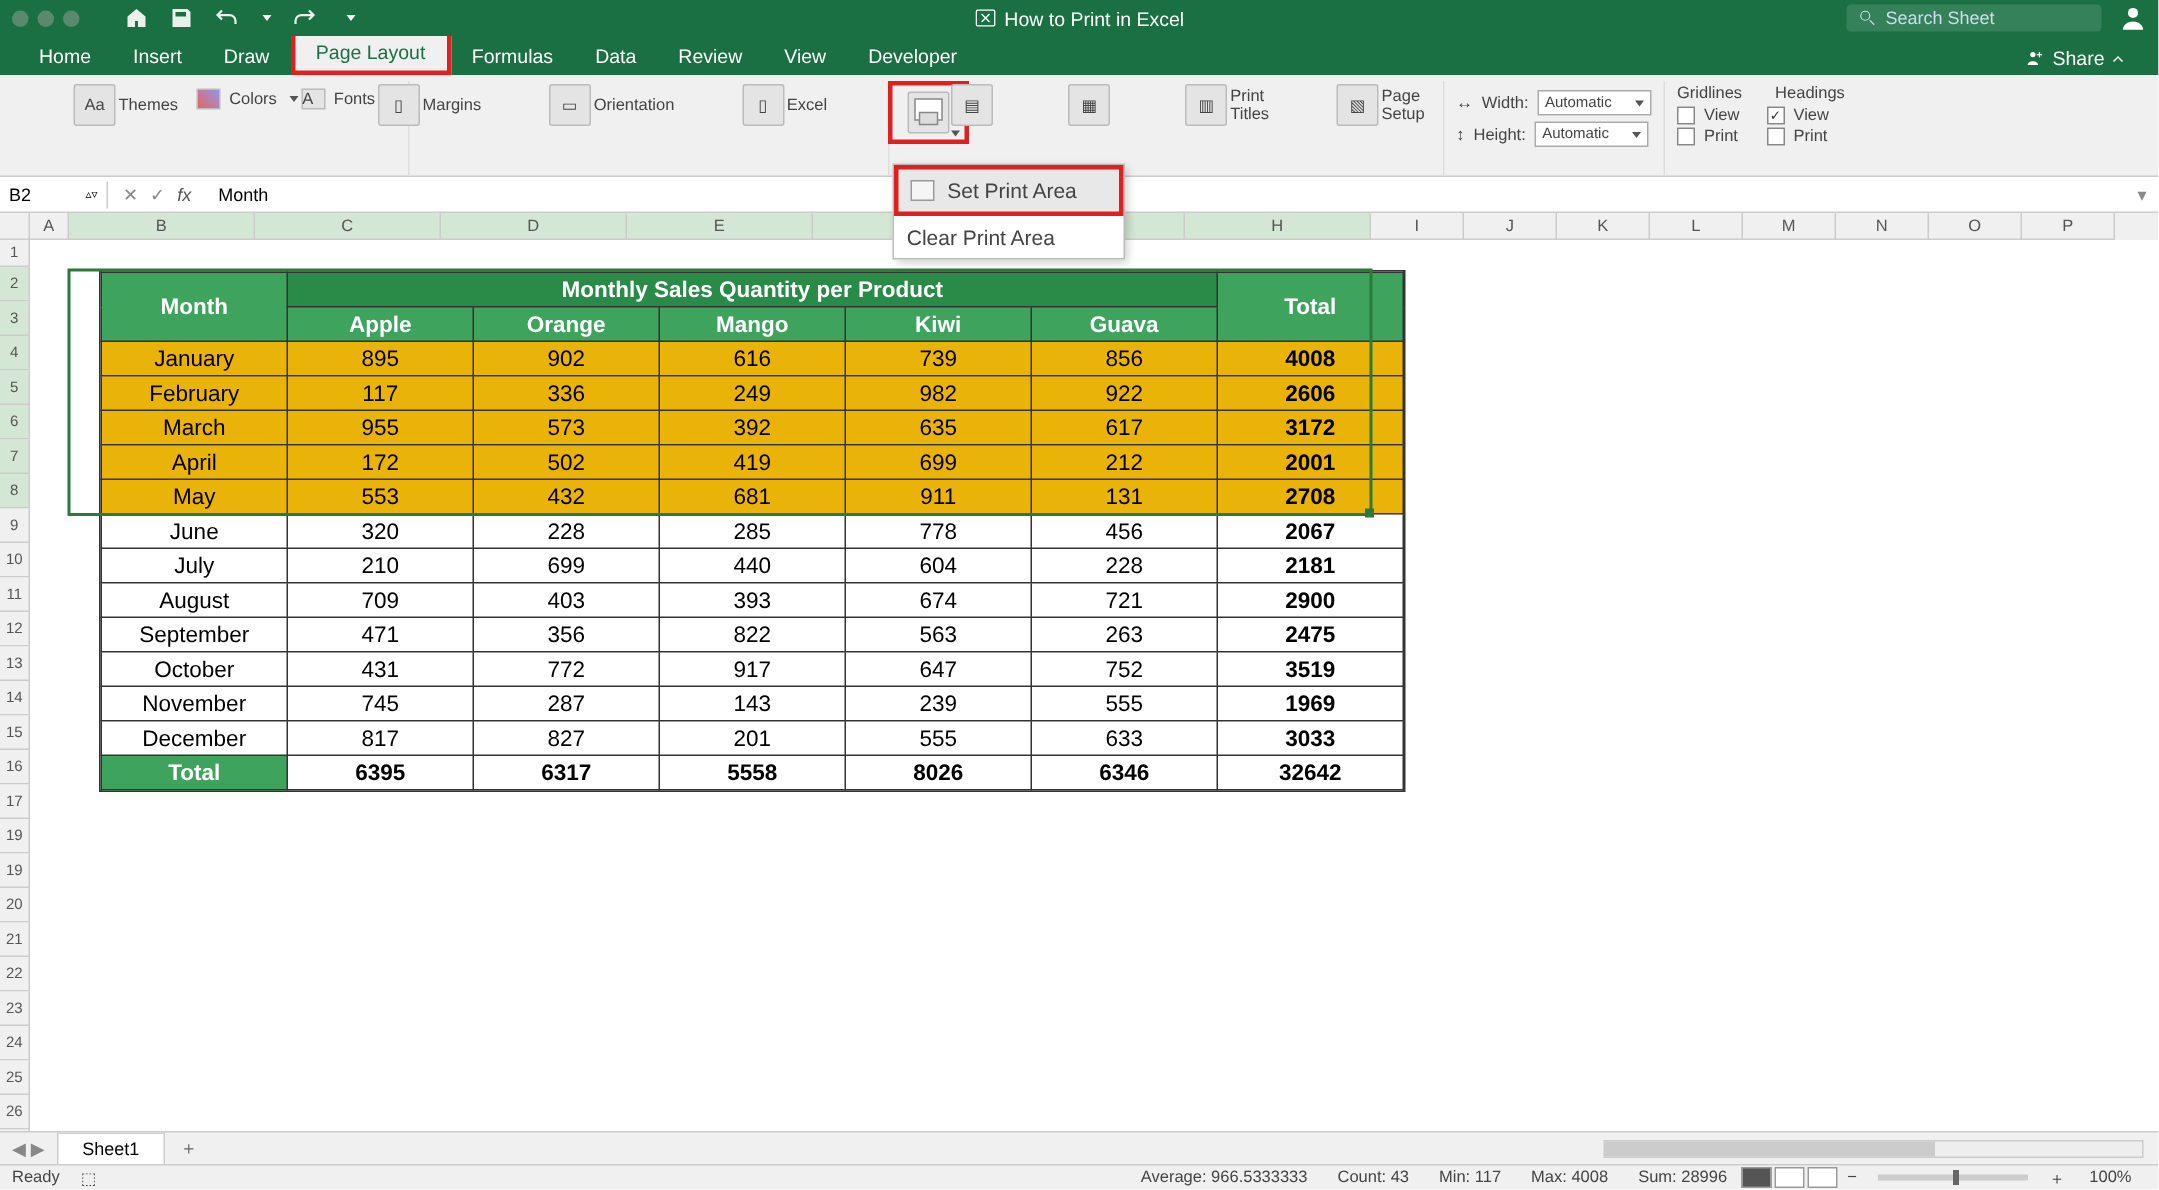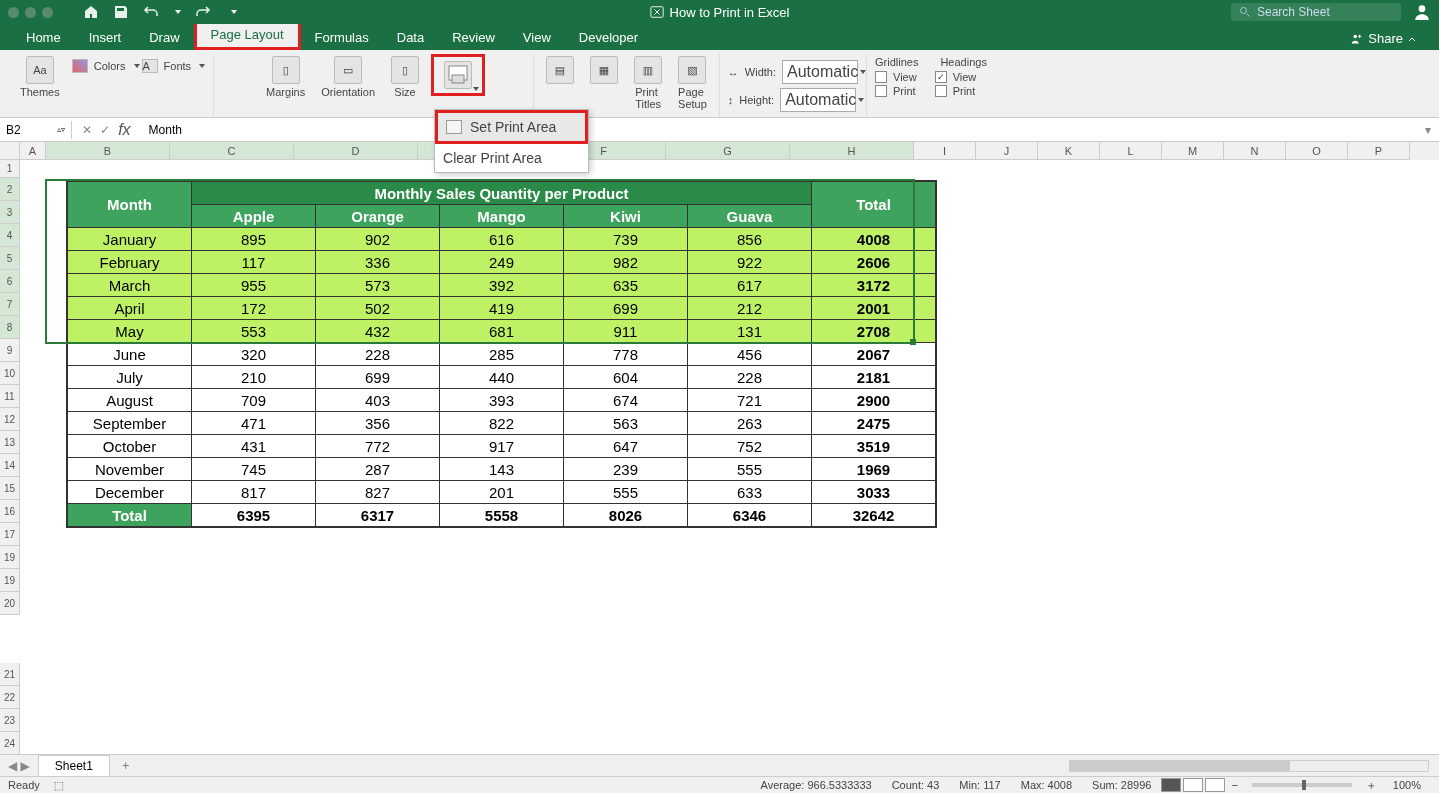--- a/index.html
+++ b/index.html
@@ -19,46 +19,46 @@
 .tabs { height:26px; background:#1a7043; display:flex; align-items:flex-end; padding:0 12px; }
 .tab { padding:5px 14px; color:#fff; font-size:13px; cursor:pointer; }
 .tab.active { background:#f0f0f0; color:#1a7043; font-weight:500; }
 .share { margin-left:auto; color:#fff; display:flex; align-items:center; gap:4px; padding:4px 10px; }
 
 
 .ribbon { height:68px; background:#f0f0f0; border-bottom:1px solid #ccc; display:flex; padding:4px 8px 0; position:relative; }
 .rgroup { display:flex; flex-direction:column; align-items:center; padding:0 8px; border-right:1px solid #ddd; justify-content:flex-start; position:relative; }
 .rgroup:last-child { border-right:none; }
 .rg-icons { display:flex; gap:8px; align-items:flex-start; }
-.rg-btn { display:flex; flex-direction:column; align-items:center; gap:2px; font-size:11px; color:#444; padding:2px 4px; cursor:pointer; }
+.rg-btn { display:flex; flex-direction:row; align-items:center; gap:2px; font-size:11px; color:#444; padding:2px 4px; cursor:pointer;margin-left:29px; }
 .rg-btn .ico { width:28px; height:28px; background:#e4e4e4; border:1px solid #bbb; border-radius:2px; display:flex; align-items:center; justify-content:center; }
 .rg-small-row { display:flex; flex-direction:row; gap:2px; padding-top:4px; }
 .rg-small { font-size:11px; color:#444; display:flex; align-items:center; gap:6px; padding:1px 0; cursor:pointer; }
 .rg-small .sico { width:16px; height:14px; background:#e4e4e4; border:1px solid #bbb; }
 .arrow-down { width:0; height:0; border-left:3px solid transparent; border-right:3px solid transparent; border-top:4px solid #555; display:inline-block; vertical-align:middle; margin-left:2px; }
 .big-ico { width:32px; height:32px; }
-.selbox { background:#fff; border:1px solid #aaa; font-size:16px; padding:2px 4px; width:76px; display:flex; justify-content:space-between; align-items:center; cursor:pointer; }
+.selbox { background:#fff; border:1px solid #aaa; font-size:10px; padding:2px 4px; width:76px; display:flex; justify-content:space-between; align-items:center; cursor:pointer; }
 .scale-row { display:flex; align-items:center; gap:6px; font-size:11px; color:#444; margin-bottom:4px; }
 .cb { width:12px; height:12px; border:1px solid #888; background:#fff; display:inline-flex; align-items:center; justify-content:center; font-size:9px; color:#333; }
 .col-hdr { display:flex; gap:22px; font-size:11px; color:#444; padding-bottom:2px; }
 
 
 .redbox { border:3px solid #e02020; }
 
 
 .pa-drop { position:absolute; top:52px; left:0; width:155px; background:#fff; border:1px solid #bbb; box-shadow:2px 2px 6px rgba(0,0,0,.2); z-index:5; }
 .pa-item { padding:6px 8px; font-size:14px; display:flex; align-items:center; gap:8px; cursor:pointer; }
 .pa-item.sel { background:#e8e8e8; }
 .pa-item .pico { width:16px; height:14px; border:1px solid #999; background:#f5f5f5; }
 
 
 .fbar { height:24px; background:#fff; border-bottom:1px solid #ccc; display:flex; align-items:center; font-size:12px; }
 .namebox { width:72px; padding:2px 6px; border-right:1px solid #ccc; background:#fff; display:flex; align-items:center; justify-content:space-between; }
 .fbar-icons { display:flex; gap:8px; padding:0 10px; color:#888; align-items:center; }
-.fx { font-style:italic; font-size:16px; color:#555; }
+.fx { font-style:italic; font-size:12px; color:#555; }
 .finput { flex:1; padding:2px 8px; }
 .fexpand { padding:0 8px; color:#888; width:22px; text-align:center; }
 
 
 .grid-area { position:absolute; top:142px; left:0; right:0; bottom:30px; overflow:hidden; }
 .col-headers { display:flex; height:18px; background:#f0f0f0; }
 .corner { width:20px; border-right:1px solid #ccc; border-bottom:1px solid #ccc; background:#f0f0f0; }
 .ch { border-right:1px solid #ccc; border-bottom:1px solid #ccc; text-align:center; font-size:11px; color:#555; line-height:18px; cursor:pointer; }
 .ch.sel-col { background:#d4e6d4; }
 .row-hdr { width:20px; border-right:1px solid #ccc; border-bottom:1px solid #ccc; text-align:center; font-size:10px; color:#555; background:#f0f0f0; cursor:pointer; }
@@ -67,21 +67,21 @@
 
 
 .data-table { position:absolute; top:20px; left:46px; border:1px solid #333; background:#fff; }
 .data-table table { border-collapse:collapse; }
 .data-table td, .data-table th { border:1px solid #333; font-size:15px; text-align:center; height:23px; padding:0 4px; }
 .dt-month { width:124px; }
 .dt-prod { width:124px; }
 .dt-total { width:124px; }
 .hdr-green { background:#3da35d; color:#fff; font-weight:bold; }
 .hdr-green2 { background:#2a8a47; color:#fff; font-weight:bold; }
-.row-sel { background:#bef264; }
+.row-sel { background:#eab308; }
 .row-norm { background:#fff; }
 .tot-row td:first-child { background:#3da35d; color:#fff; font-weight:bold; }
 .tot-row td { font-weight:bold; }
 .bold { font-weight:bold; }
 
 
 .sel-border { position:absolute; border:2px solid #2a7a3a; pointer-events:none; }
 .sel-handle { position:absolute; width:6px; height:6px; background:#2a7a3a; right:-3px; bottom:-3px; }
 
 
@@ -199,21 +199,21 @@
       <div class="rg-btn">
           <div class="ico">▯</div>
           <span>Margins</span>
         </div>
       <div class="rg-btn">
           <div class="ico">▭</div>
           <span>Orientation</span>
         </div>
       <div class="rg-btn">
           <div class="ico">▯</div>
-          <span>Size</span>
+          <span>Excel</span>
         </div>
       <div class="rg-btn redbox" style="position:relative;padding:4px 10px">
         <div class="ico big-ico">
           <svg width="26" height="24" viewBox="0 0 26 24">
               <rect x="4" y="3" width="18" height="14" fill="#fff" stroke="#888"></rect>
               <rect x="7" y="12" width="12" height="8" fill="#ddd" stroke="#888"></rect>
             </svg>
         </div>
         <span class="arrow-down" style="position:absolute;right:3px;top:30px"></span>
         <div class="pa-drop">
@@ -356,21 +356,21 @@
         <div class="row-hdr" style="height: 23px; line-height: 23px;">11</div>
         <div class="row-hdr" style="height: 23px; line-height: 23px;">12</div>
         <div class="row-hdr" style="height: 23px; line-height: 23px;">13</div>
         <div class="row-hdr" style="height: 23px; line-height: 23px;">14</div>
         <div class="row-hdr" style="height: 23px; line-height: 23px;">15</div>
         <div class="row-hdr" style="height: 23px; line-height: 23px;">16</div>
         <div class="row-hdr" style="height: 23px; line-height: 23px;">17</div>
         <div class="row-hdr" style="height: 23px; line-height: 23px;">19</div>
         <div class="row-hdr" style="height: 23px; line-height: 23px;">19</div>
         <div class="row-hdr" style="height: 23px; line-height: 23px;">20</div>
-        <div class="row-hdr" style="height: 23px; line-height: 23px; margin-top: 48px;">21</div>
+        <div class="row-hdr" style="height: 23px; line-height: 23px;">21</div>
         <div class="row-hdr" style="height: 23px; line-height: 23px;">22</div>
         <div class="row-hdr" style="height: 23px; line-height: 23px;">23</div>
         <div class="row-hdr" style="height: 23px; line-height: 23px;">24</div>
         <div class="row-hdr" style="height: 23px; line-height: 23px;">25</div>
         <div class="row-hdr" style="height: 23px; line-height: 23px;">26</div>
         <div class="row-hdr" style="height: 23px; line-height: 23px;">27</div>
       </div>
     <div style="position:relative;flex:1">
       <div id="cells"></div>
 

